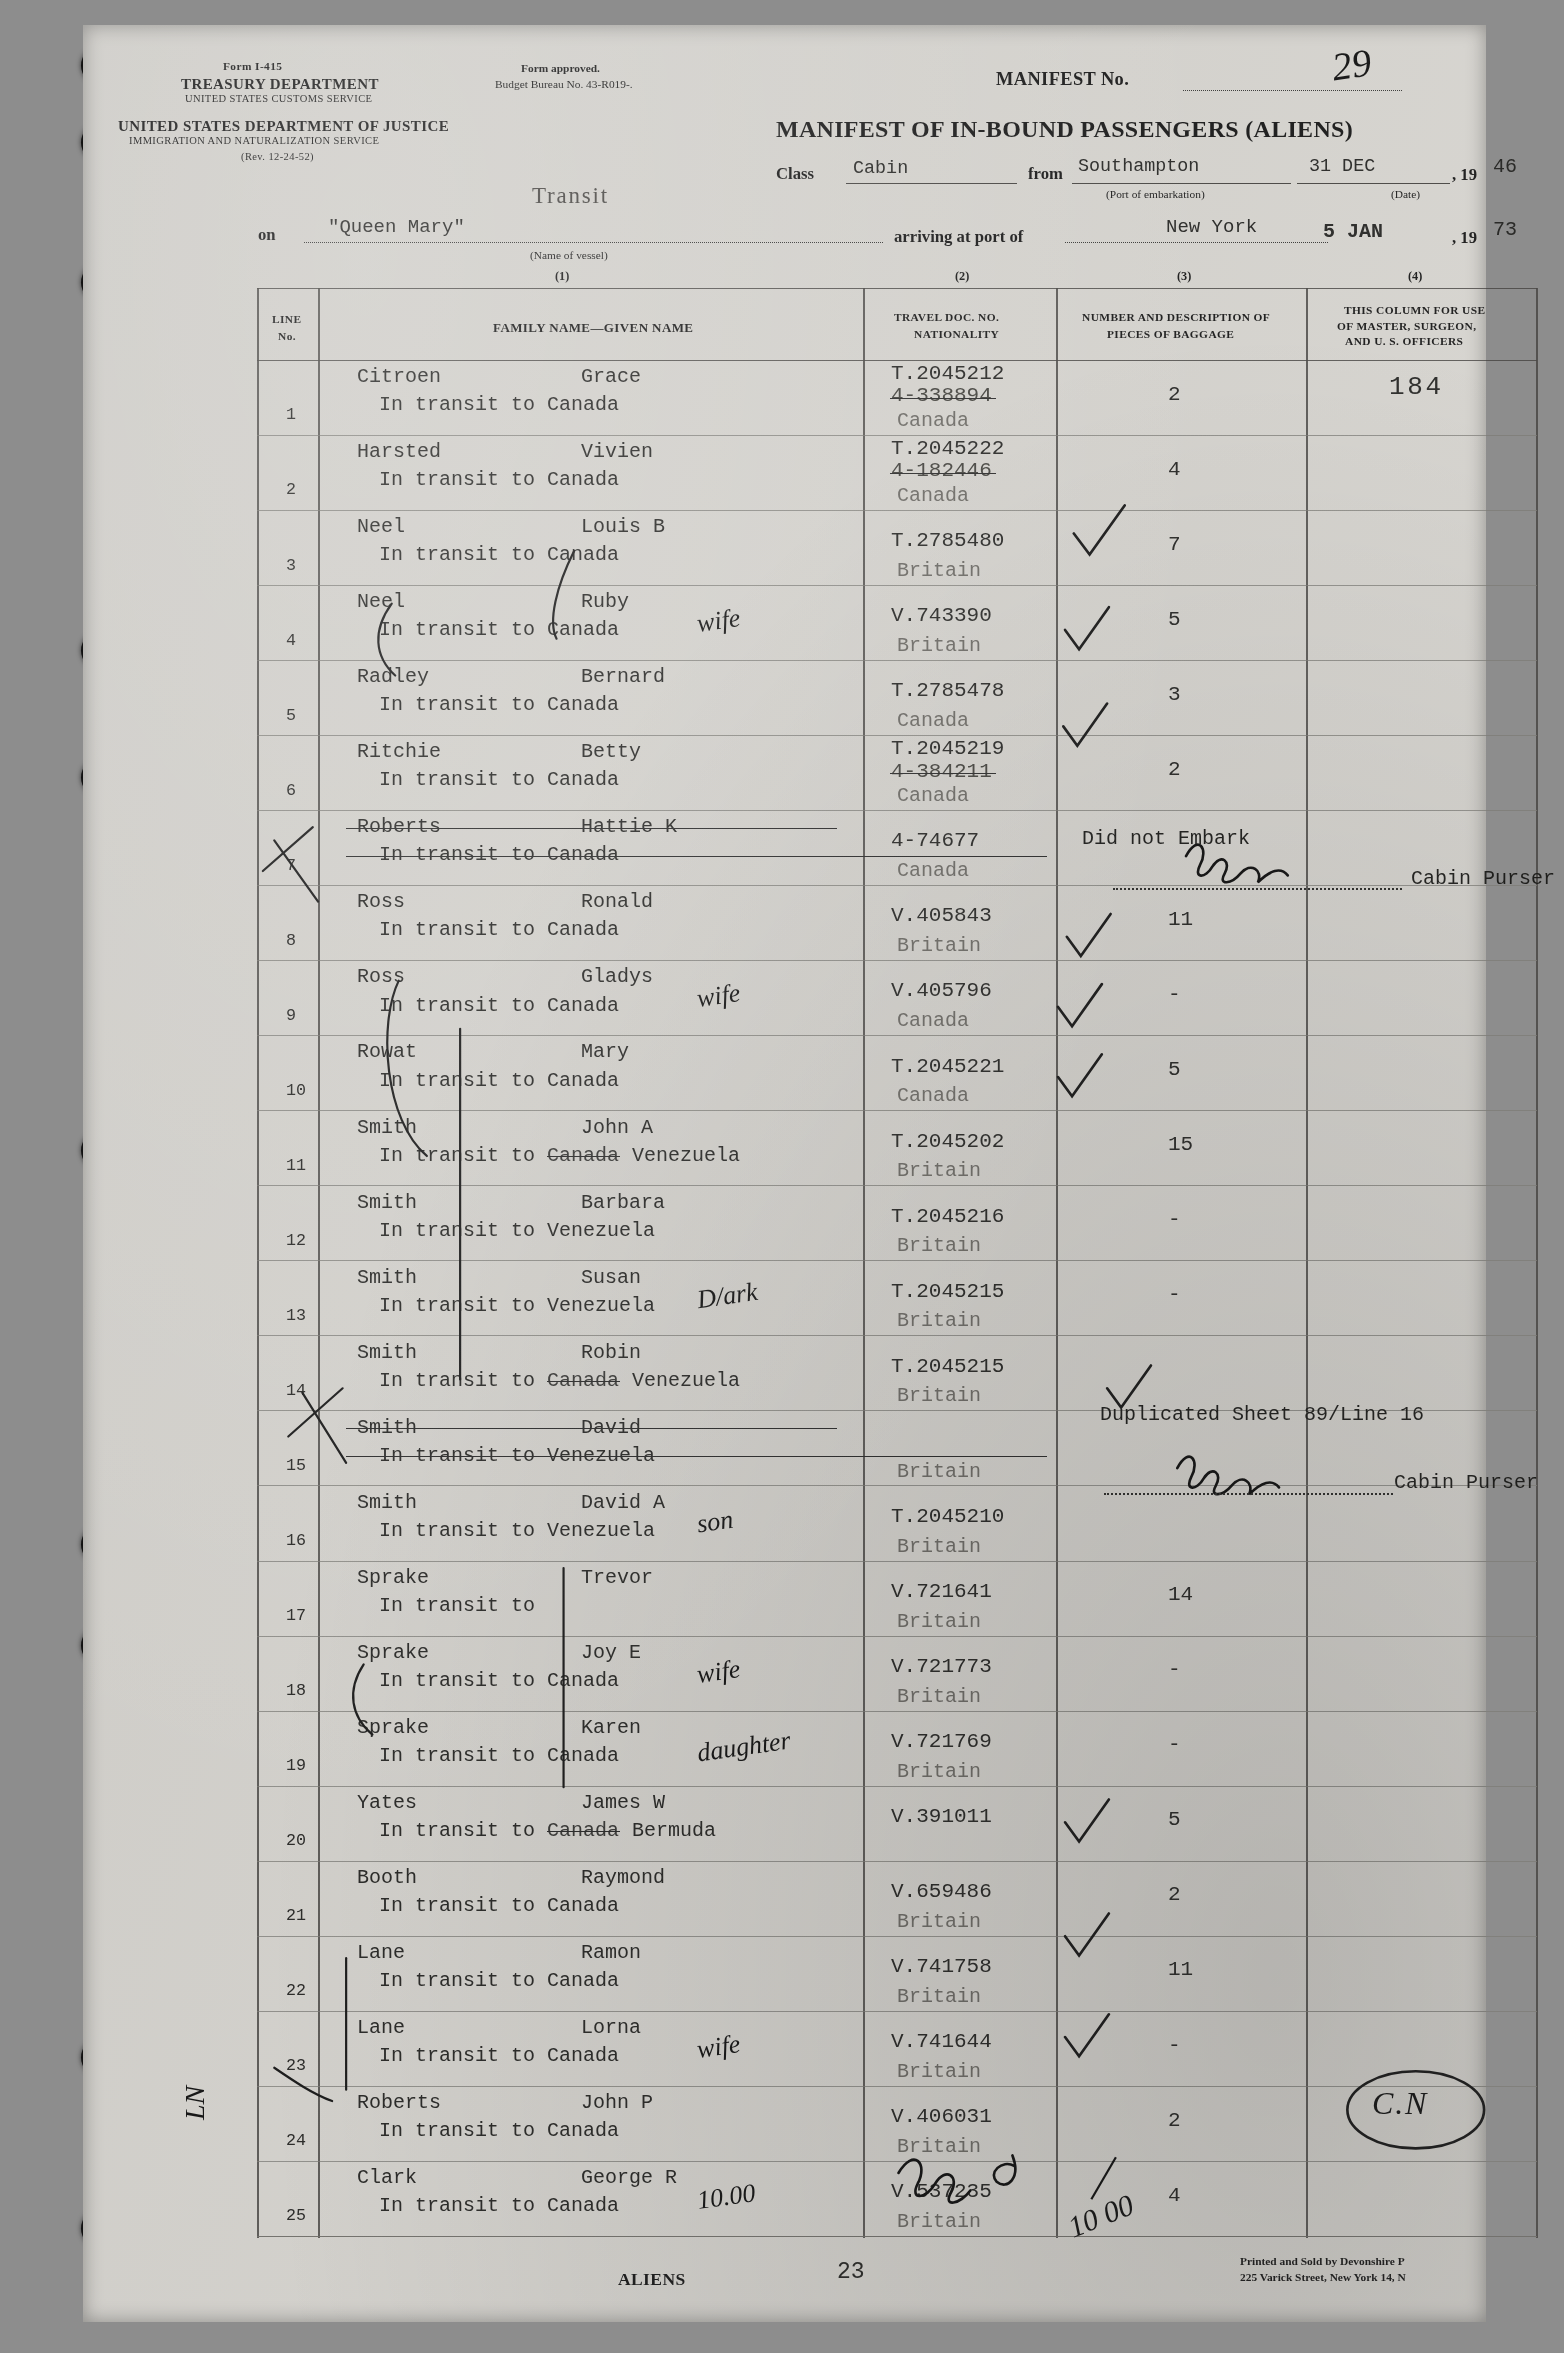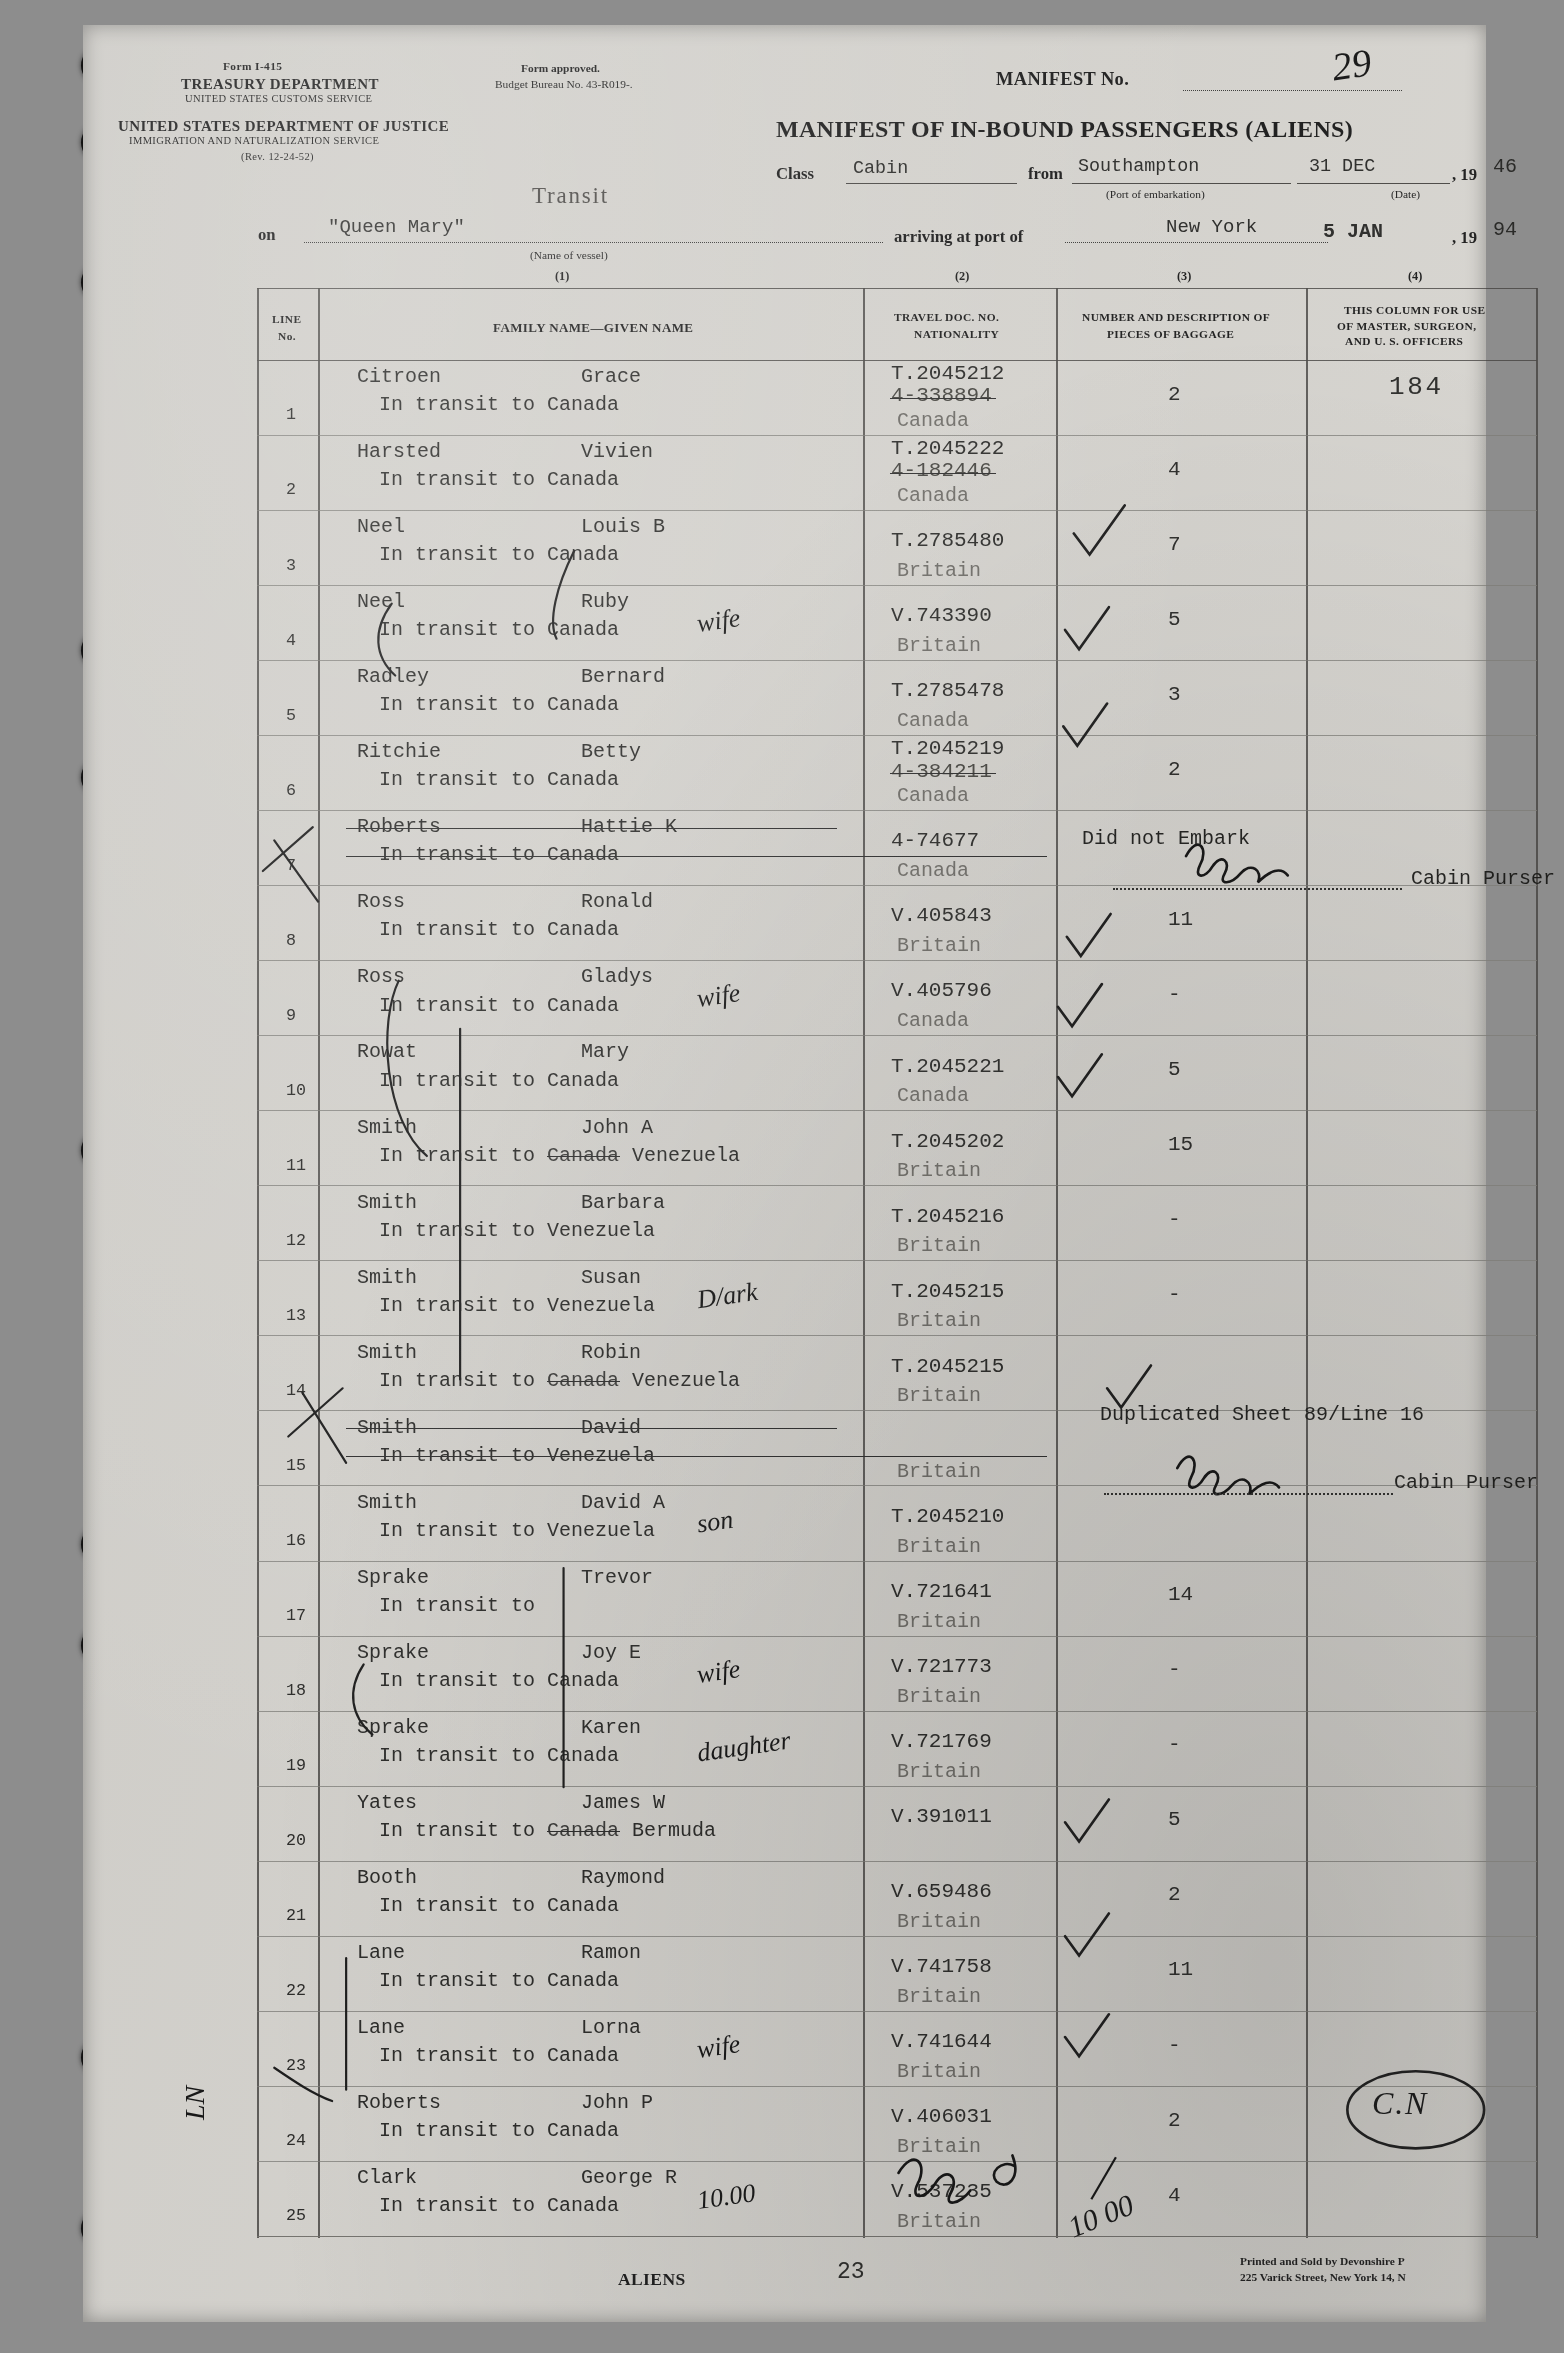--- a/index.html
+++ b/index.html
@@ -105,21 +105,21 @@
 
     <div class="t tw bold" style="left:175px;top:200px;font-size:16.7px;">on</div>
     <div class="t type" style="left:245px;top:191px;font-size:19px;">"Queen Mary"</div>
     <div class="dots" style="left:221px;top:217px;width:579px;"></div>
     <div class="t tw" style="left:447px;top:224px;font-size:11.4px;">(Name of vessel)</div>
     <div class="t tw bold" style="left:811px;top:202px;font-size:16.7px;">arriving at port of</div>
     <div class="dots" style="left:982px;top:217px;width:263px;"></div>
     <div class="t type" style="left:1083px;top:191px;font-size:19px;">New York</div>
     <div class="t type bold" style="left:1240px;top:195px;font-size:20px;">5 JAN</div>
     <div class="t tw bold" style="left:1369px;top:203px;font-size:16.7px;">, 19</div>
-    <div class="t type" style="left:1410px;top:193px;font-size:20px;">94</div>
+    <div class="t type" style="left:1410px;top:193px;font-size:20px;">73</div>
 
     <div class="t tw bold" style="left:472px;top:244px;font-size:12.3px;">(1)</div>
     <div class="t tw bold" style="left:872px;top:244px;font-size:12.3px;">(2)</div>
     <div class="t tw bold" style="left:1094px;top:244px;font-size:12.3px;">(3)</div>
     <div class="t tw bold" style="left:1325px;top:244px;font-size:12.3px;">(4)</div>
 
     <div class="hr2" style="left:174px;top:263px;width:1280px;"></div>
     <div class="hr2" style="left:174px;top:335px;width:1280px;"></div>
     <div class="hr2" style="left:174px;top:2211px;width:1280px;"></div>
     <div class="vr2" style="left:174px;top:263px;height:1950px;"></div>

